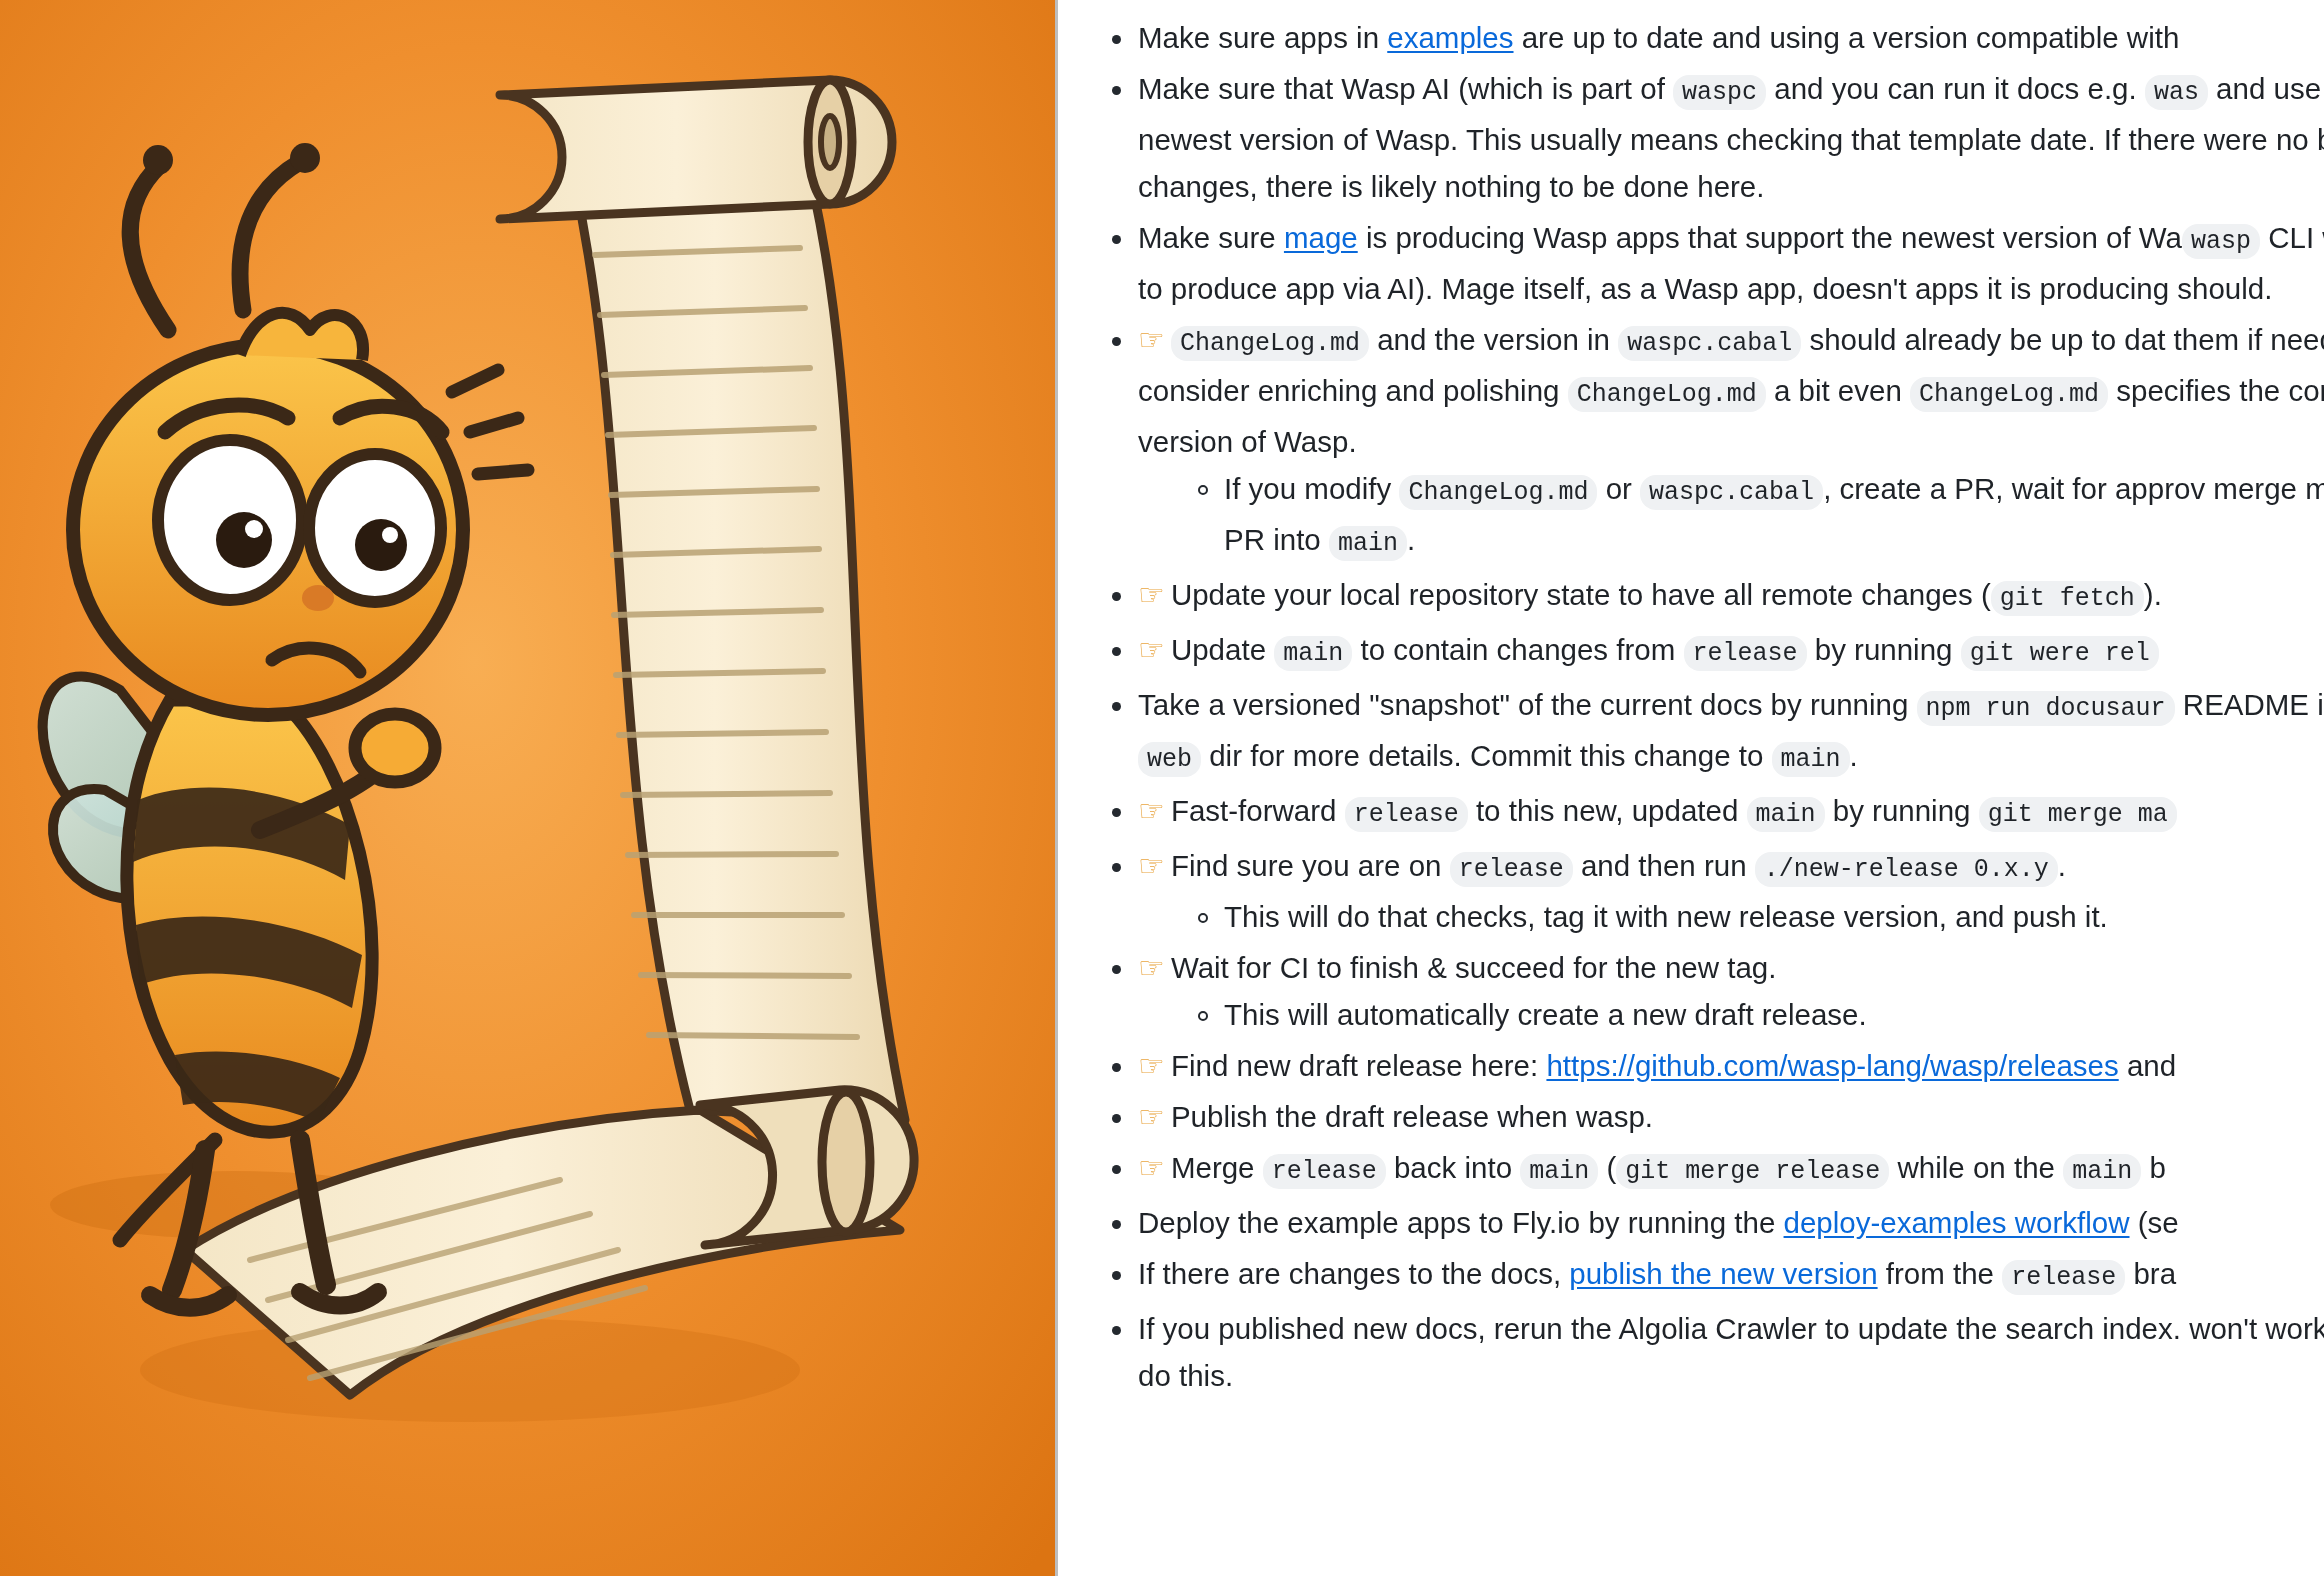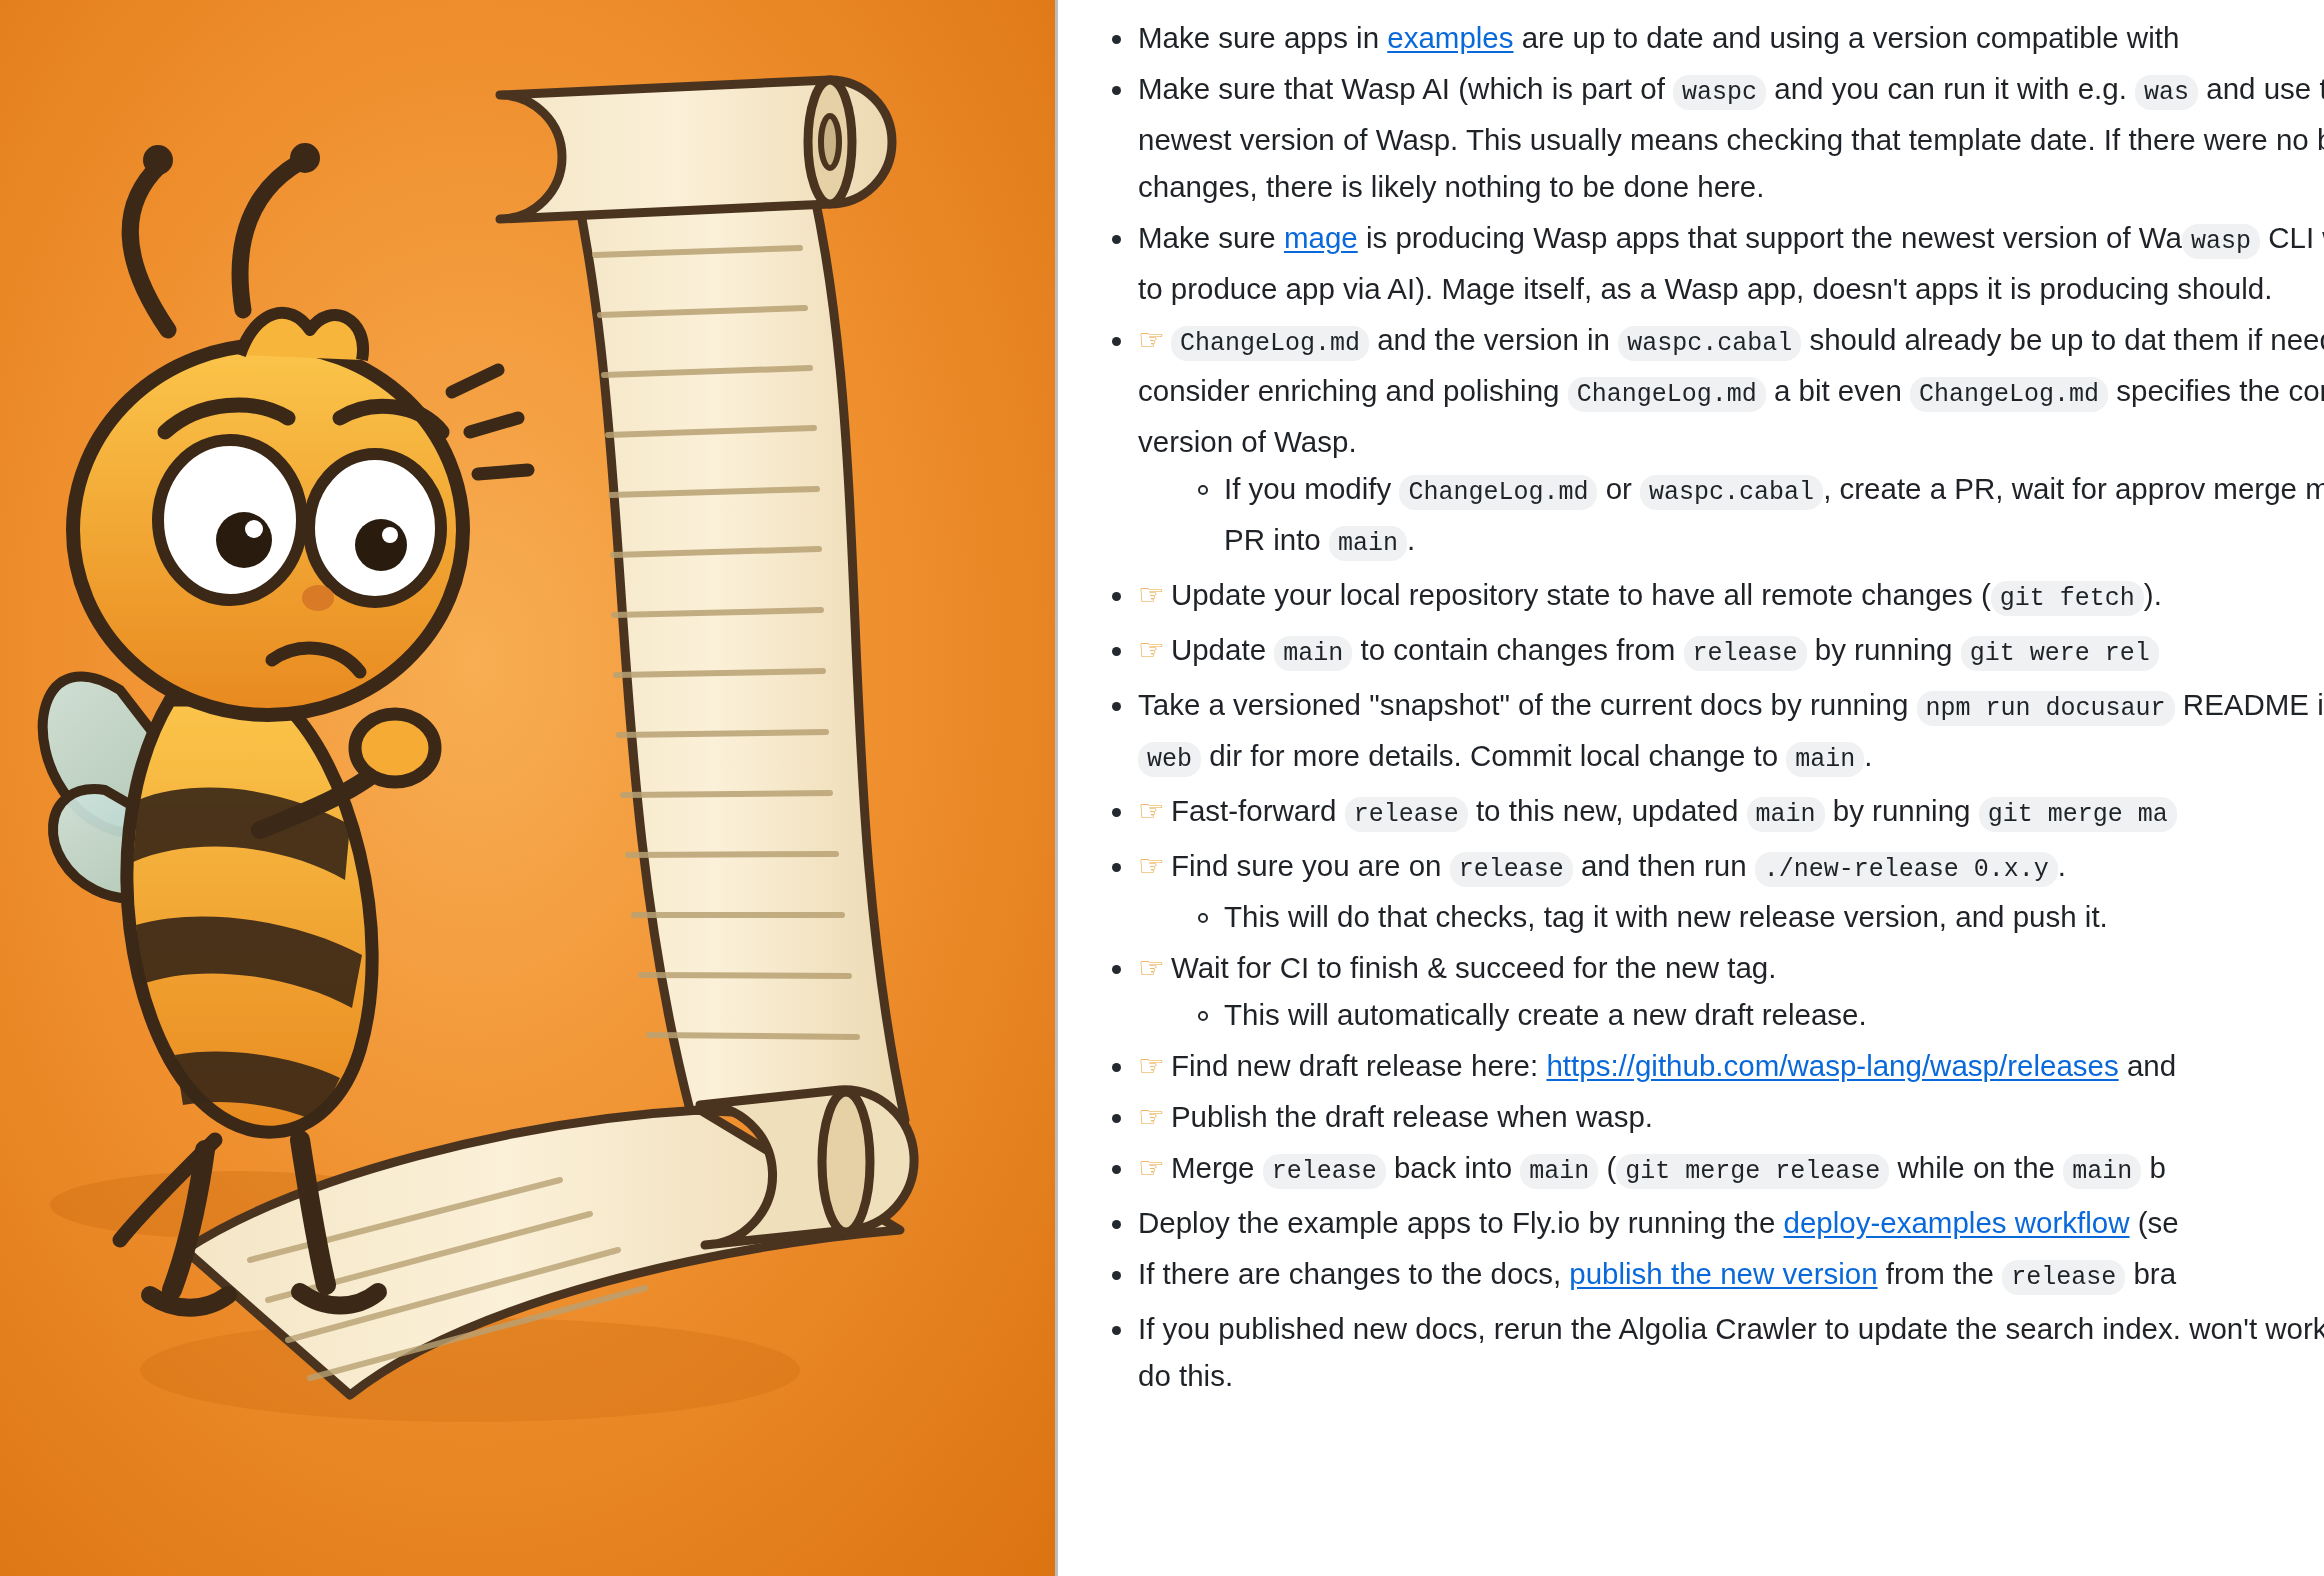--- a/index.html
+++ b/index.html
@@ -229,28 +229,28 @@
           <line x1="478" y1="474" x2="528" y2="470"></line>
         </g>
       </g>
     </svg>
   </div>
 
   <div class="doc-panel">
     <div class="doc-inner">
       <ul class="top-list" id="checklist">
           <li id="examples-up-to-date"><span>Make sure apps in </span><a class="link" href="#">examples</a><span> are up to date and using a version compatible with</span></li>
-          <li id="wasp-ai-up-to-date"><span>Make sure that Wasp AI (which is part of </span><code class="inline">waspc</code><span> and you can run it with e.g. </span><code class="inline">was</code><span> and use this newest version of Wasp. This usually means checking that template date. If there were no breaking changes, there is likely nothing to be done here.</span></li>
+          <li id="wasp-ai-up-to-date"><span>Make sure that Wasp AI (which is part of </span><code class="inline">waspc</code><span> and you can run it docs e.g. </span><code class="inline">was</code><span> and use this newest version of Wasp. This usually means checking that template date. If there were no breaking changes, there is likely nothing to be done here.</span></li>
           <li id="mage-supports-newest-wasp"><span>Make sure </span><a class="link" href="#">mage</a><span> is producing Wasp apps that support the newest version of Wa</span><code class="inline">wasp</code><span> CLI will it use to produce app via AI). Mage itself, as a Wasp app, doesn't apps it is producing should.</span></li>
           <li id="changelog-and-version"><span class="hand">☞</span><code class="inline">ChangeLog.md</code><span> and the version in </span><code class="inline">waspc.cabal</code><span> should already be up to dat them if needed. Also consider enriching and polishing </span><code class="inline">ChangeLog.md</code><span> a bit even </span><code class="inline">ChangeLog.md</code><span> specifies the correct version of Wasp.</span><ul class="sub-list">
               <li id="changelog-pr"><span>If you modify </span><code class="inline">ChangeLog.md</code><span> or </span><code class="inline">waspc.cabal</code><span>, create a PR, wait for approv merge mentioned PR into </span><code class="inline">main</code><span>.</span></li>
             </ul></li>
           <li id="update-local-repo"><span class="hand">☞</span><span>Update your local repository state to have all remote changes (</span><code class="inline">git fetch</code><span>).</span></li>
           <li id="update-main-from-release"><span class="hand">☞</span><span>Update </span><code class="inline">main</code><span> to contain changes from </span><code class="inline">release</code><span> by running </span><code class="inline">git were rel</code></li>
-          <li id="docs-snapshot"><span>Take a versioned "snapshot" of the current docs by running </span><code class="inline">npm run docusaur</code><span> README in the </span><code class="inline">web</code><span> dir for more details. Commit local change to </span><code class="inline">main</code><span>.</span></li>
+          <li id="docs-snapshot"><span>Take a versioned "snapshot" of the current docs by running </span><code class="inline">npm run docusaur</code><span> README in the </span><code class="inline">web</code><span> dir for more details. Commit this change to </span><code class="inline">main</code><span>.</span></li>
           <li id="fast-forward-release"><span class="hand">☞</span><span>Fast-forward </span><code class="inline">release</code><span> to this new, updated </span><code class="inline">main</code><span> by running </span><code class="inline">git merge ma</code></li>
           <li id="run-new-release-script"><span class="hand">☞</span><span>Find sure you are on </span><code class="inline">release</code><span> and then run </span><code class="inline">./new-release 0.x.y</code><span>.</span><ul class="sub-list">
               <li id="new-release-script-effect"><span>This will do that checks, tag it with new release version, and push it.</span></li>
             </ul></li>
           <li id="wait-for-ci"><span class="hand">☞</span><span>Wait for CI to finish &amp; succeed for the new tag.</span><ul class="sub-list">
               <li id="ci-creates-draft"><span>This will automatically create a new draft release.</span></li>
             </ul></li>
           <li id="find-draft-release"><span class="hand">☞</span><span>Find new draft release here: </span><a class="link" href="#">https://github.com/wasp-lang/wasp/releases</a><span> and</span></li>
           <li id="publish-draft-release"><span class="hand">☞</span><span>Publish the draft release when wasp.</span></li>
           <li id="merge-release-into-main"><span class="hand">☞</span><span>Merge </span><code class="inline">release</code><span> back into </span><code class="inline">main</code><span> (</span><code class="inline">git merge release</code><span> while on the </span><code class="inline">main</code><span> b</span></li>

